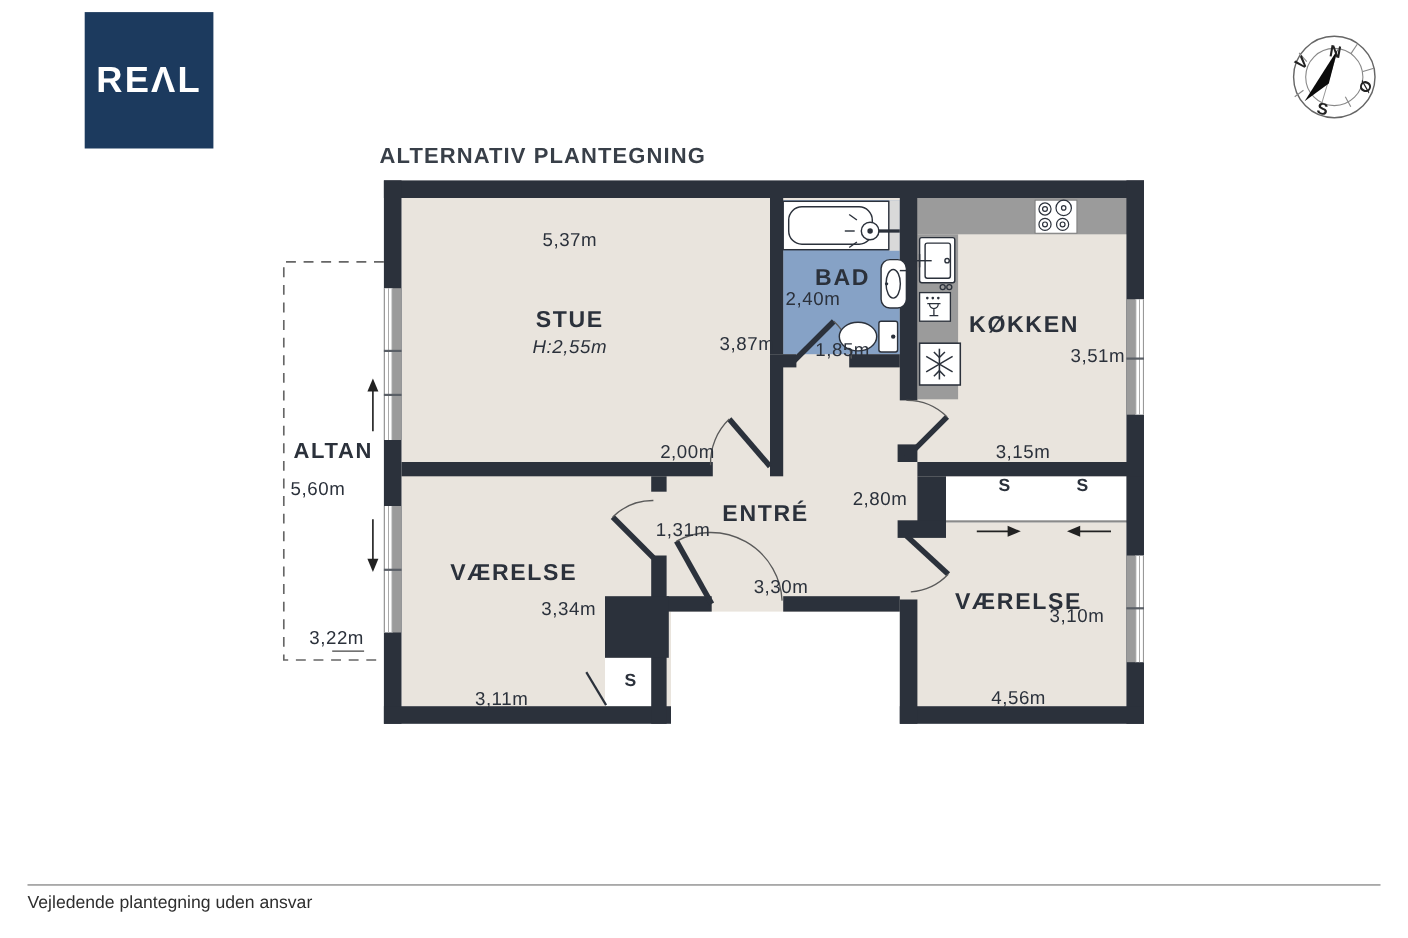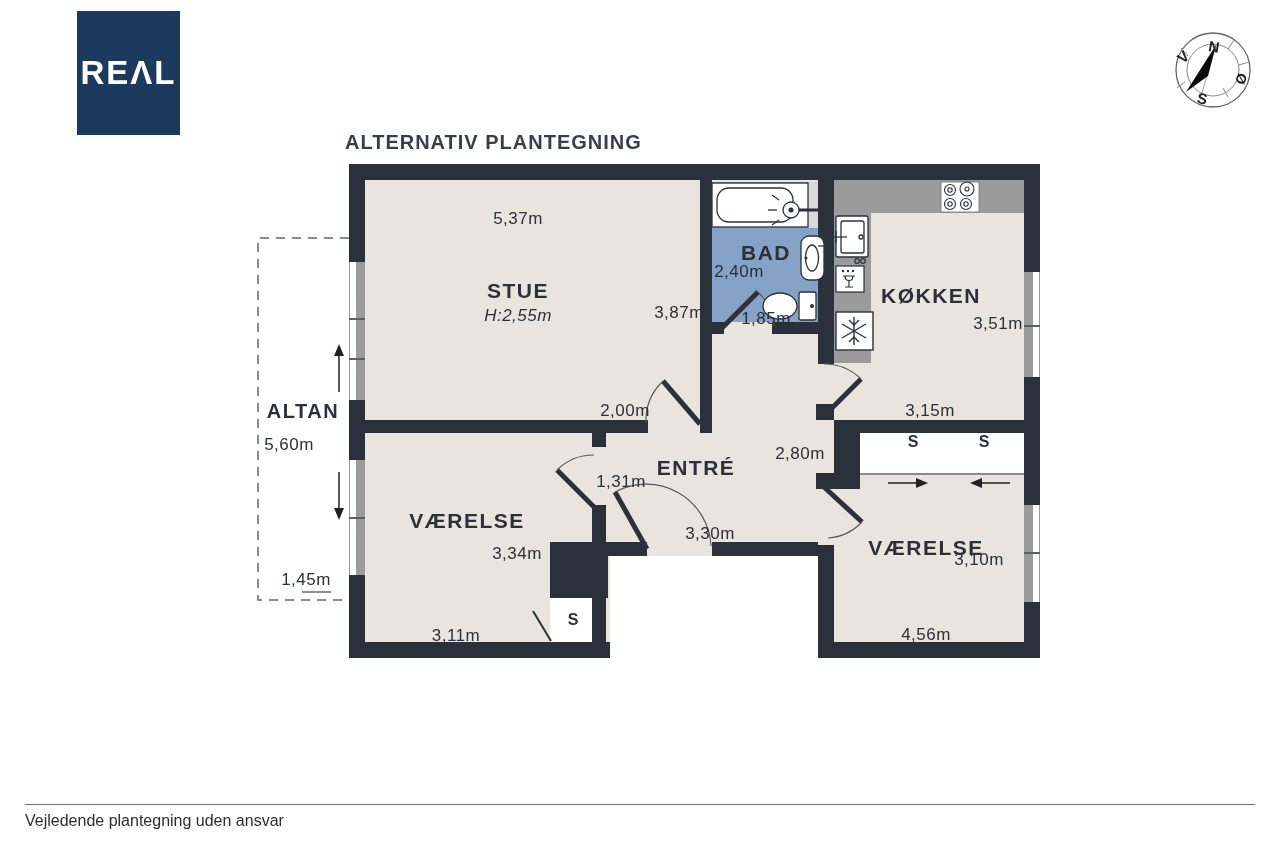--- a/index.html
+++ b/index.html
@@ -20,21 +20,21 @@
          background-image:linear-gradient(to right,transparent 46%,#aaa 46%,#aaa 54%,transparent 54%);}
   .wback{position:absolute;background:#9b9b9b;}
   .mull{position:absolute;background:#5a5f66;}
   
   .lbl{position:absolute;transform:translate(-50%,-50%);color:#2b313b;white-space:nowrap;text-align:center;}
   .room{font-size:21px;font-weight:bold;letter-spacing:1.5px;}
   .m{font-size:17px;letter-spacing:0.5px;}
   .s{font-size:16px;font-weight:bold;}
   .title{position:absolute;left:345px;top:131px;font-size:20px;font-weight:bold;
          letter-spacing:1px;color:#383f48;}
-  .logo{position:absolute;left:77px;top:11px;width:103px;height:124px;background:#1c3a5e;
+  .logo{position:absolute;left:77px;top:11px;width:117px;height:124px;background:#1c3a5e;
         display:flex;align-items:center;justify-content:center;}
   .logo span{color:#fff;font-size:33px;font-weight:bold;letter-spacing:2px;}
   .footer-line{position:absolute;left:25px;right:25px;top:804px;border-top:1.5px solid #6f6f6f;}
   .footer-text{position:absolute;left:25px;top:812px;font-size:16px;color:#2e2e2e;}
   svg{position:absolute;left:0;top:0;}
 </style>
 </head>
 <body>
 
 <div class="page">
@@ -227,21 +227,21 @@
   <div class="lbl m" style="left:998px;top:324px;">3,51m</div>
   <div class="lbl m" style="left:930px;top:411px;">3,15m</div>
   <div class="lbl m" style="left:800px;top:454px;">2,80m</div>
   <div class="lbl m" style="left:621px;top:482px;">1,31m</div>
   <div class="lbl m" style="left:710px;top:534px;">3,30m</div>
   <div class="lbl m" style="left:517px;top:554px;">3,34m</div>
   <div class="lbl m" style="left:456px;top:636px;">3,11m</div>
   <div class="lbl m" style="left:979px;top:560px;">3,10m</div>
   <div class="lbl m" style="left:926px;top:635px;">4,56m</div>
   <div class="lbl m" style="left:289px;top:445px;">5,60m</div>
-  <div class="lbl m" style="left:306px;top:580px;">1,45m</div>
+  <div class="lbl m" style="left:306px;top:580px;">3,22m</div>
 
   <div class="lbl s" style="left:573px;top:620px;">S</div>
   <div class="lbl s" style="left:913px;top:442px;">S</div>
   <div class="lbl s" style="left:984px;top:442px;">S</div>
 
   <div class="footer-line"></div>
   <div class="footer-text">Vejledende plantegning uden ansvar</div>
 
 </div>
 

